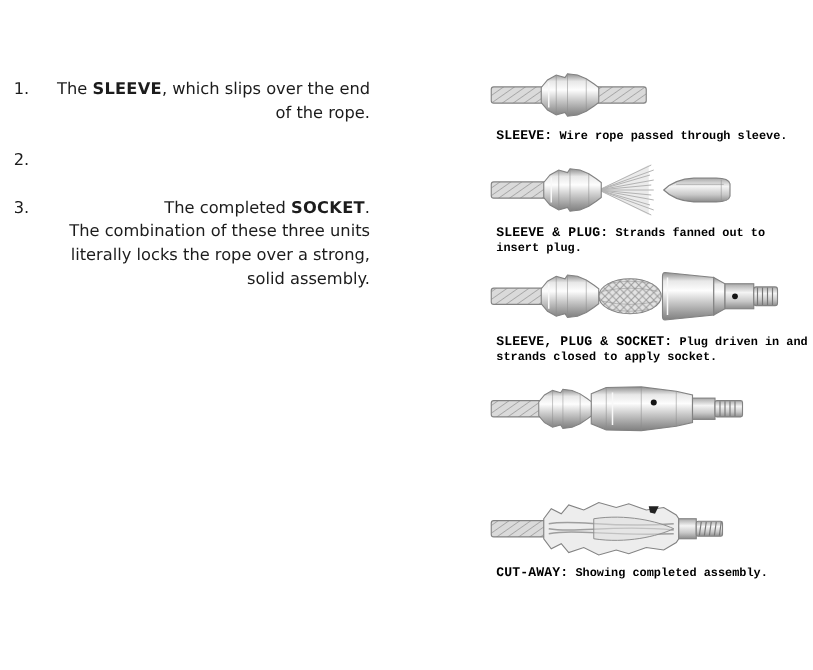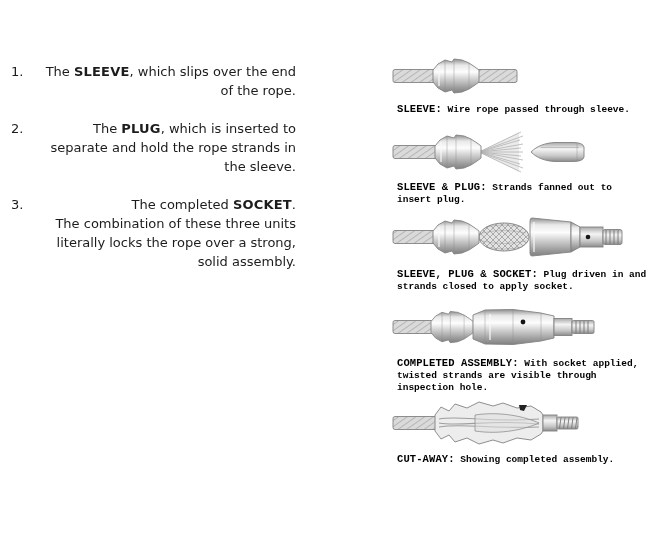--- a/index.html
+++ b/index.html
@@ -63,21 +63,20 @@
 
 <div class="page">
 
   <ol class="list">
     <li>
       <span class="num">1.</span>
       <span class="itembody"><span>The </span><b>SLEEVE</b><span>, which slips over the end of the rope.</span></span>
     </li>
     <li>
       <span class="num">2.</span>
-      <span class="itembody"><span>The </span><b>PLUG</b><span>, which is inserted to separate and hold the rope strands in the sleeve.</span></span>
     </li>
     <li>
       <span class="num">3.</span>
       <span class="itembody"><span>The completed </span><b>SOCKET</b><span>.</span><span style="display:block">The combination of these three units literally locks the rope over a strong, solid assembly.</span></span>
     </li>
   </ol>
 
   <div class="figs">
 
     <figure class="fig" style="top:53px">
@@ -160,21 +159,20 @@
         <rect x="163" y="17.5" width="18" height="17" fill="url(#met2)" class="outline"></rect>
         <rect x="181" y="19.5" width="22" height="13" rx="1.5" fill="url(#met2)" class="outline"></rect>
         <g class="thr">
             <line x1="185" y1="20" x2="185" y2="32"></line>
             <line x1="189" y1="20" x2="189" y2="32"></line>
             <line x1="193" y1="20" x2="193" y2="32"></line>
             <line x1="197" y1="20" x2="197" y2="32"></line>
           </g>
         <circle cx="132" cy="21" r="2.4" fill="#151515"></circle>
       </svg>
-      <figcaption class="cap"><b>COMPLETED ASSEMBLY:</b> <span>With socket applied, twisted strands are visible through inspection hole.</span></figcaption>
     </figure>
 
     <figure class="fig" style="top:397px">
       <svg width="259" height="52" viewBox="0 0 259 52">
         <rect x="2" y="19.5" width="44" height="13" rx="2" fill="url(#ropeP)" class="outline"></rect>
         <polygon points="44,18 50,10 58,14 64,7 76,11 88,5 102,9 112,6 126,11 140,9 150,15 152,18 152,34 150,37 140,43 126,41 112,46 102,43 88,47 76,41 64,45 58,38 50,42 44,34" fill="#ededed" class="outline"></polygon>
         <path class="strand" d="M48,22 C70,18 95,26 148,22 M48,26 C70,30 100,22 148,27 M48,30 C70,26 95,32 148,30"></path>
         <path d="M84,18 C110,14 135,20 148,26 C135,32 110,38 84,34 Z" fill="#dedede" fill-opacity=".55" stroke="#8f8f8f" stroke-width=".8"></path>
         <polygon points="128,8 136,8 133,14 129,13" fill="#222"></polygon>
         <rect x="152" y="18" width="14" height="16" fill="url(#met2)" class="outline"></rect>

